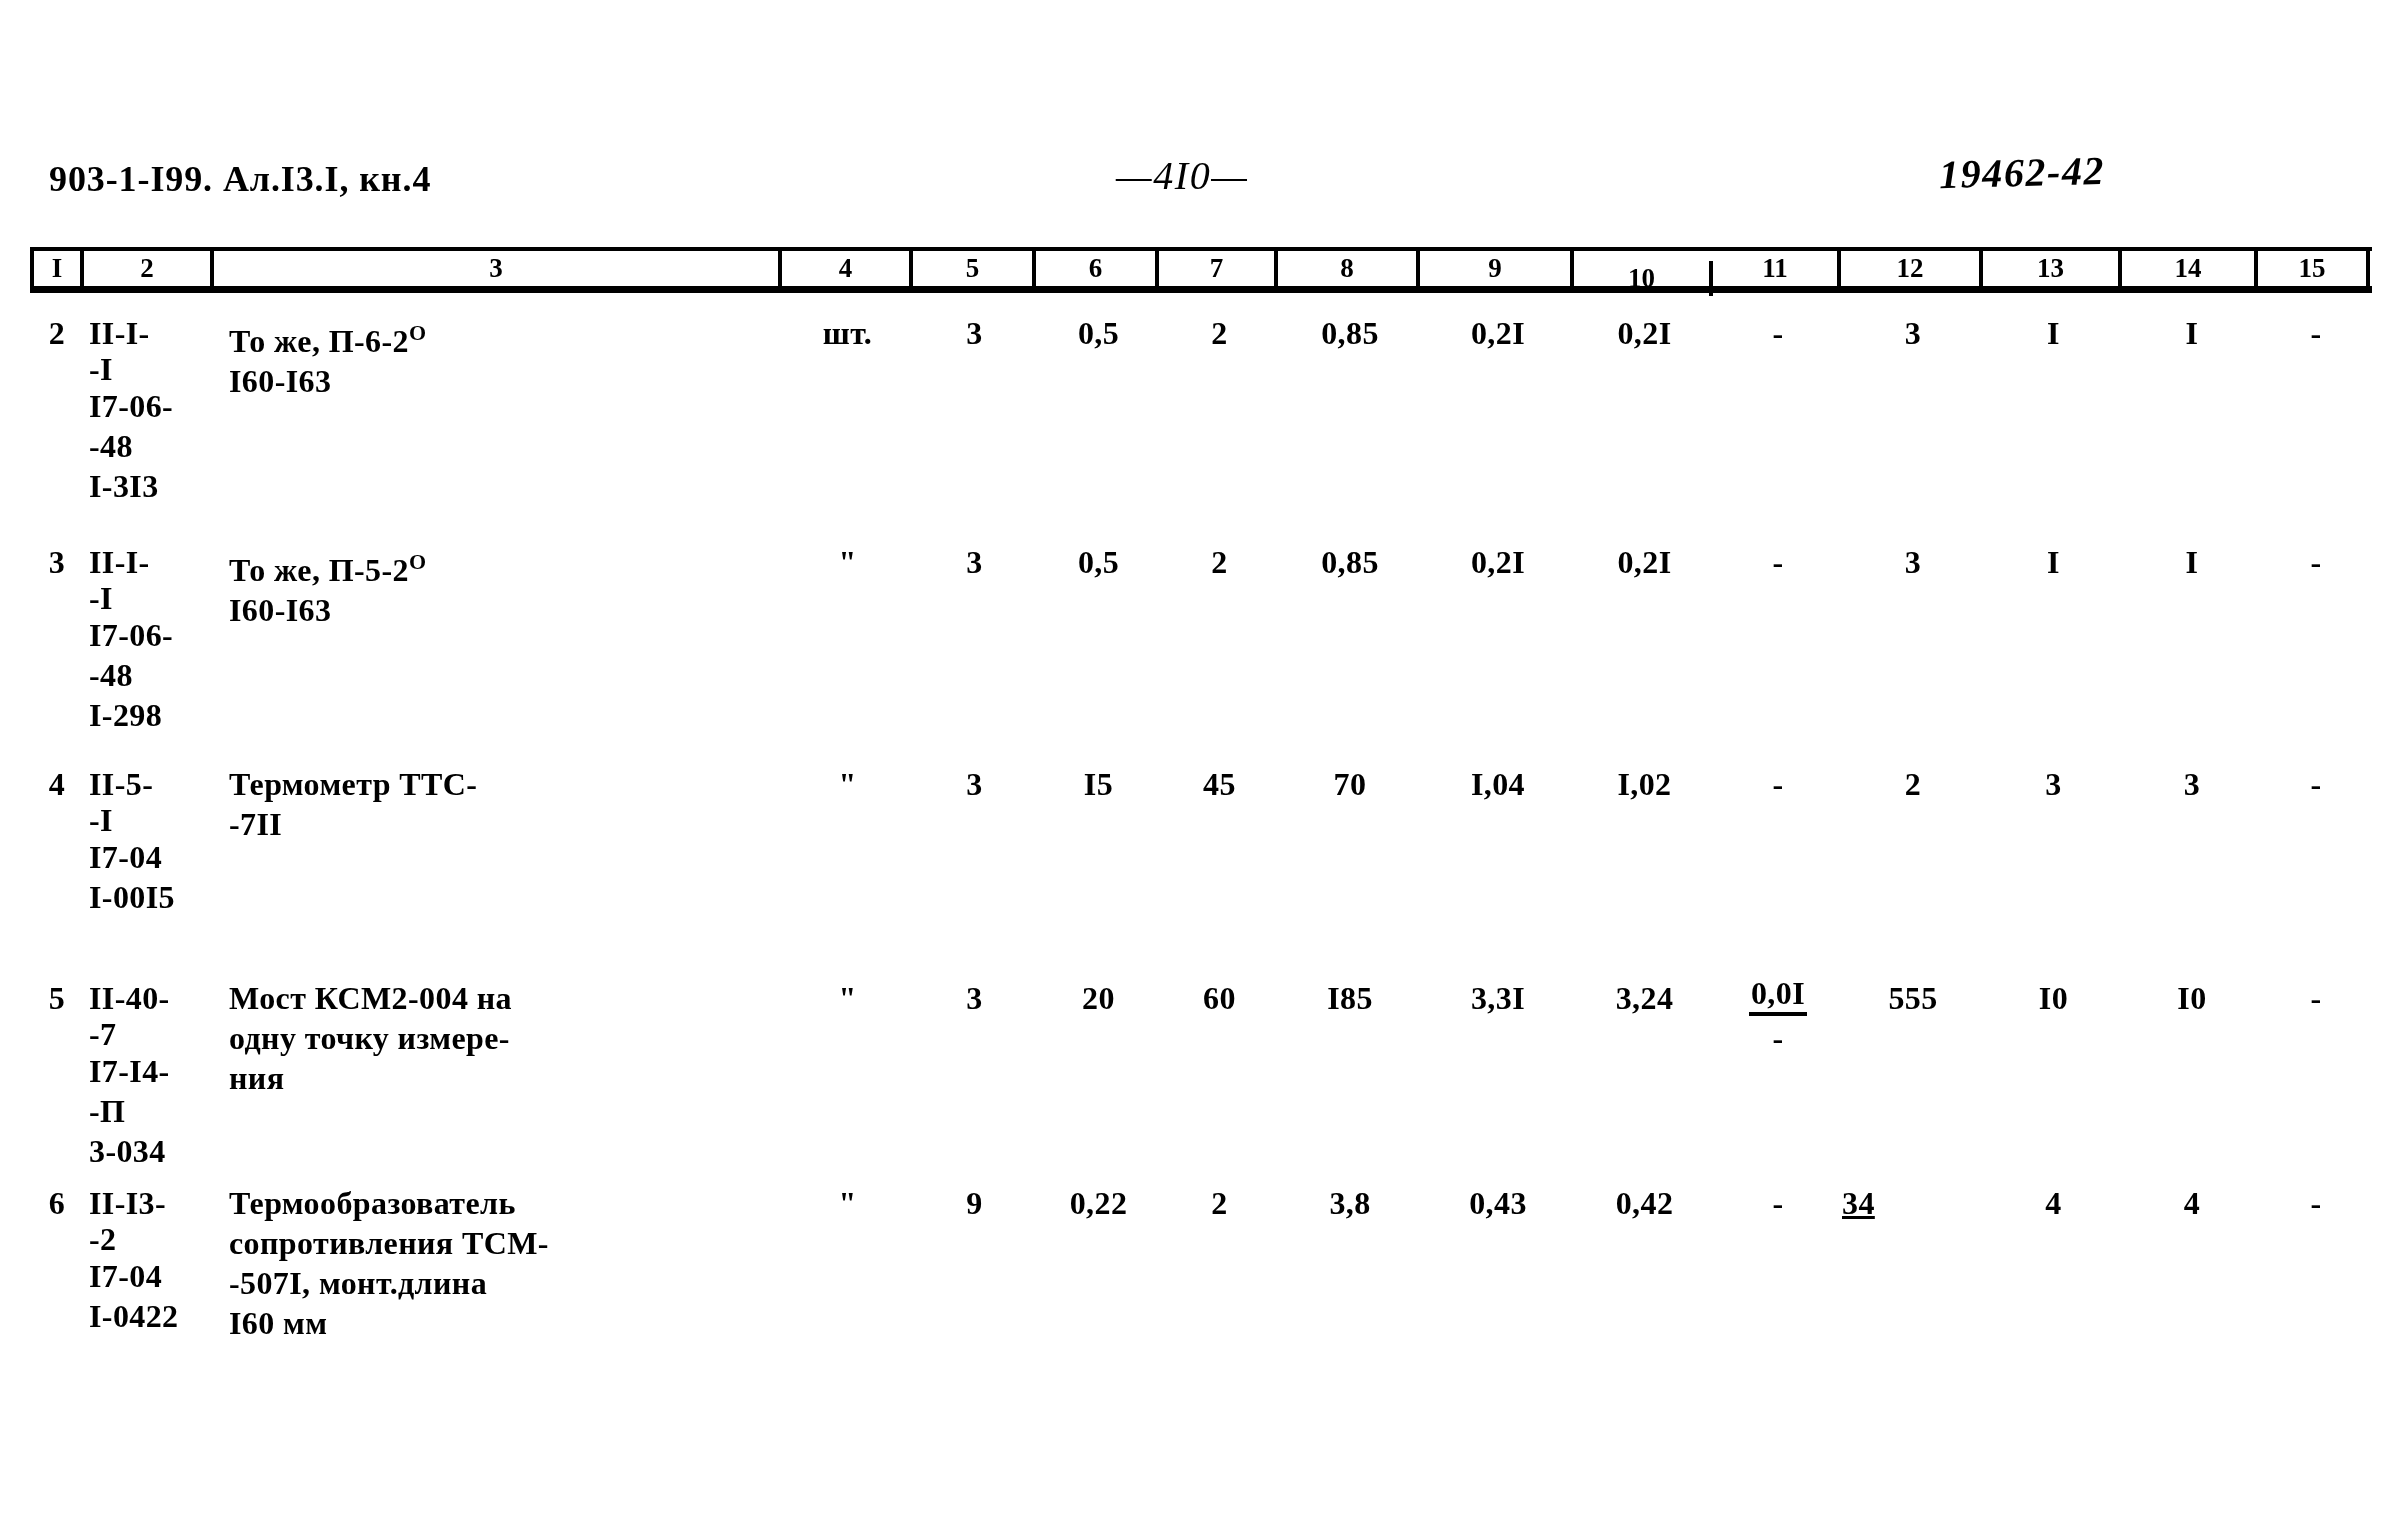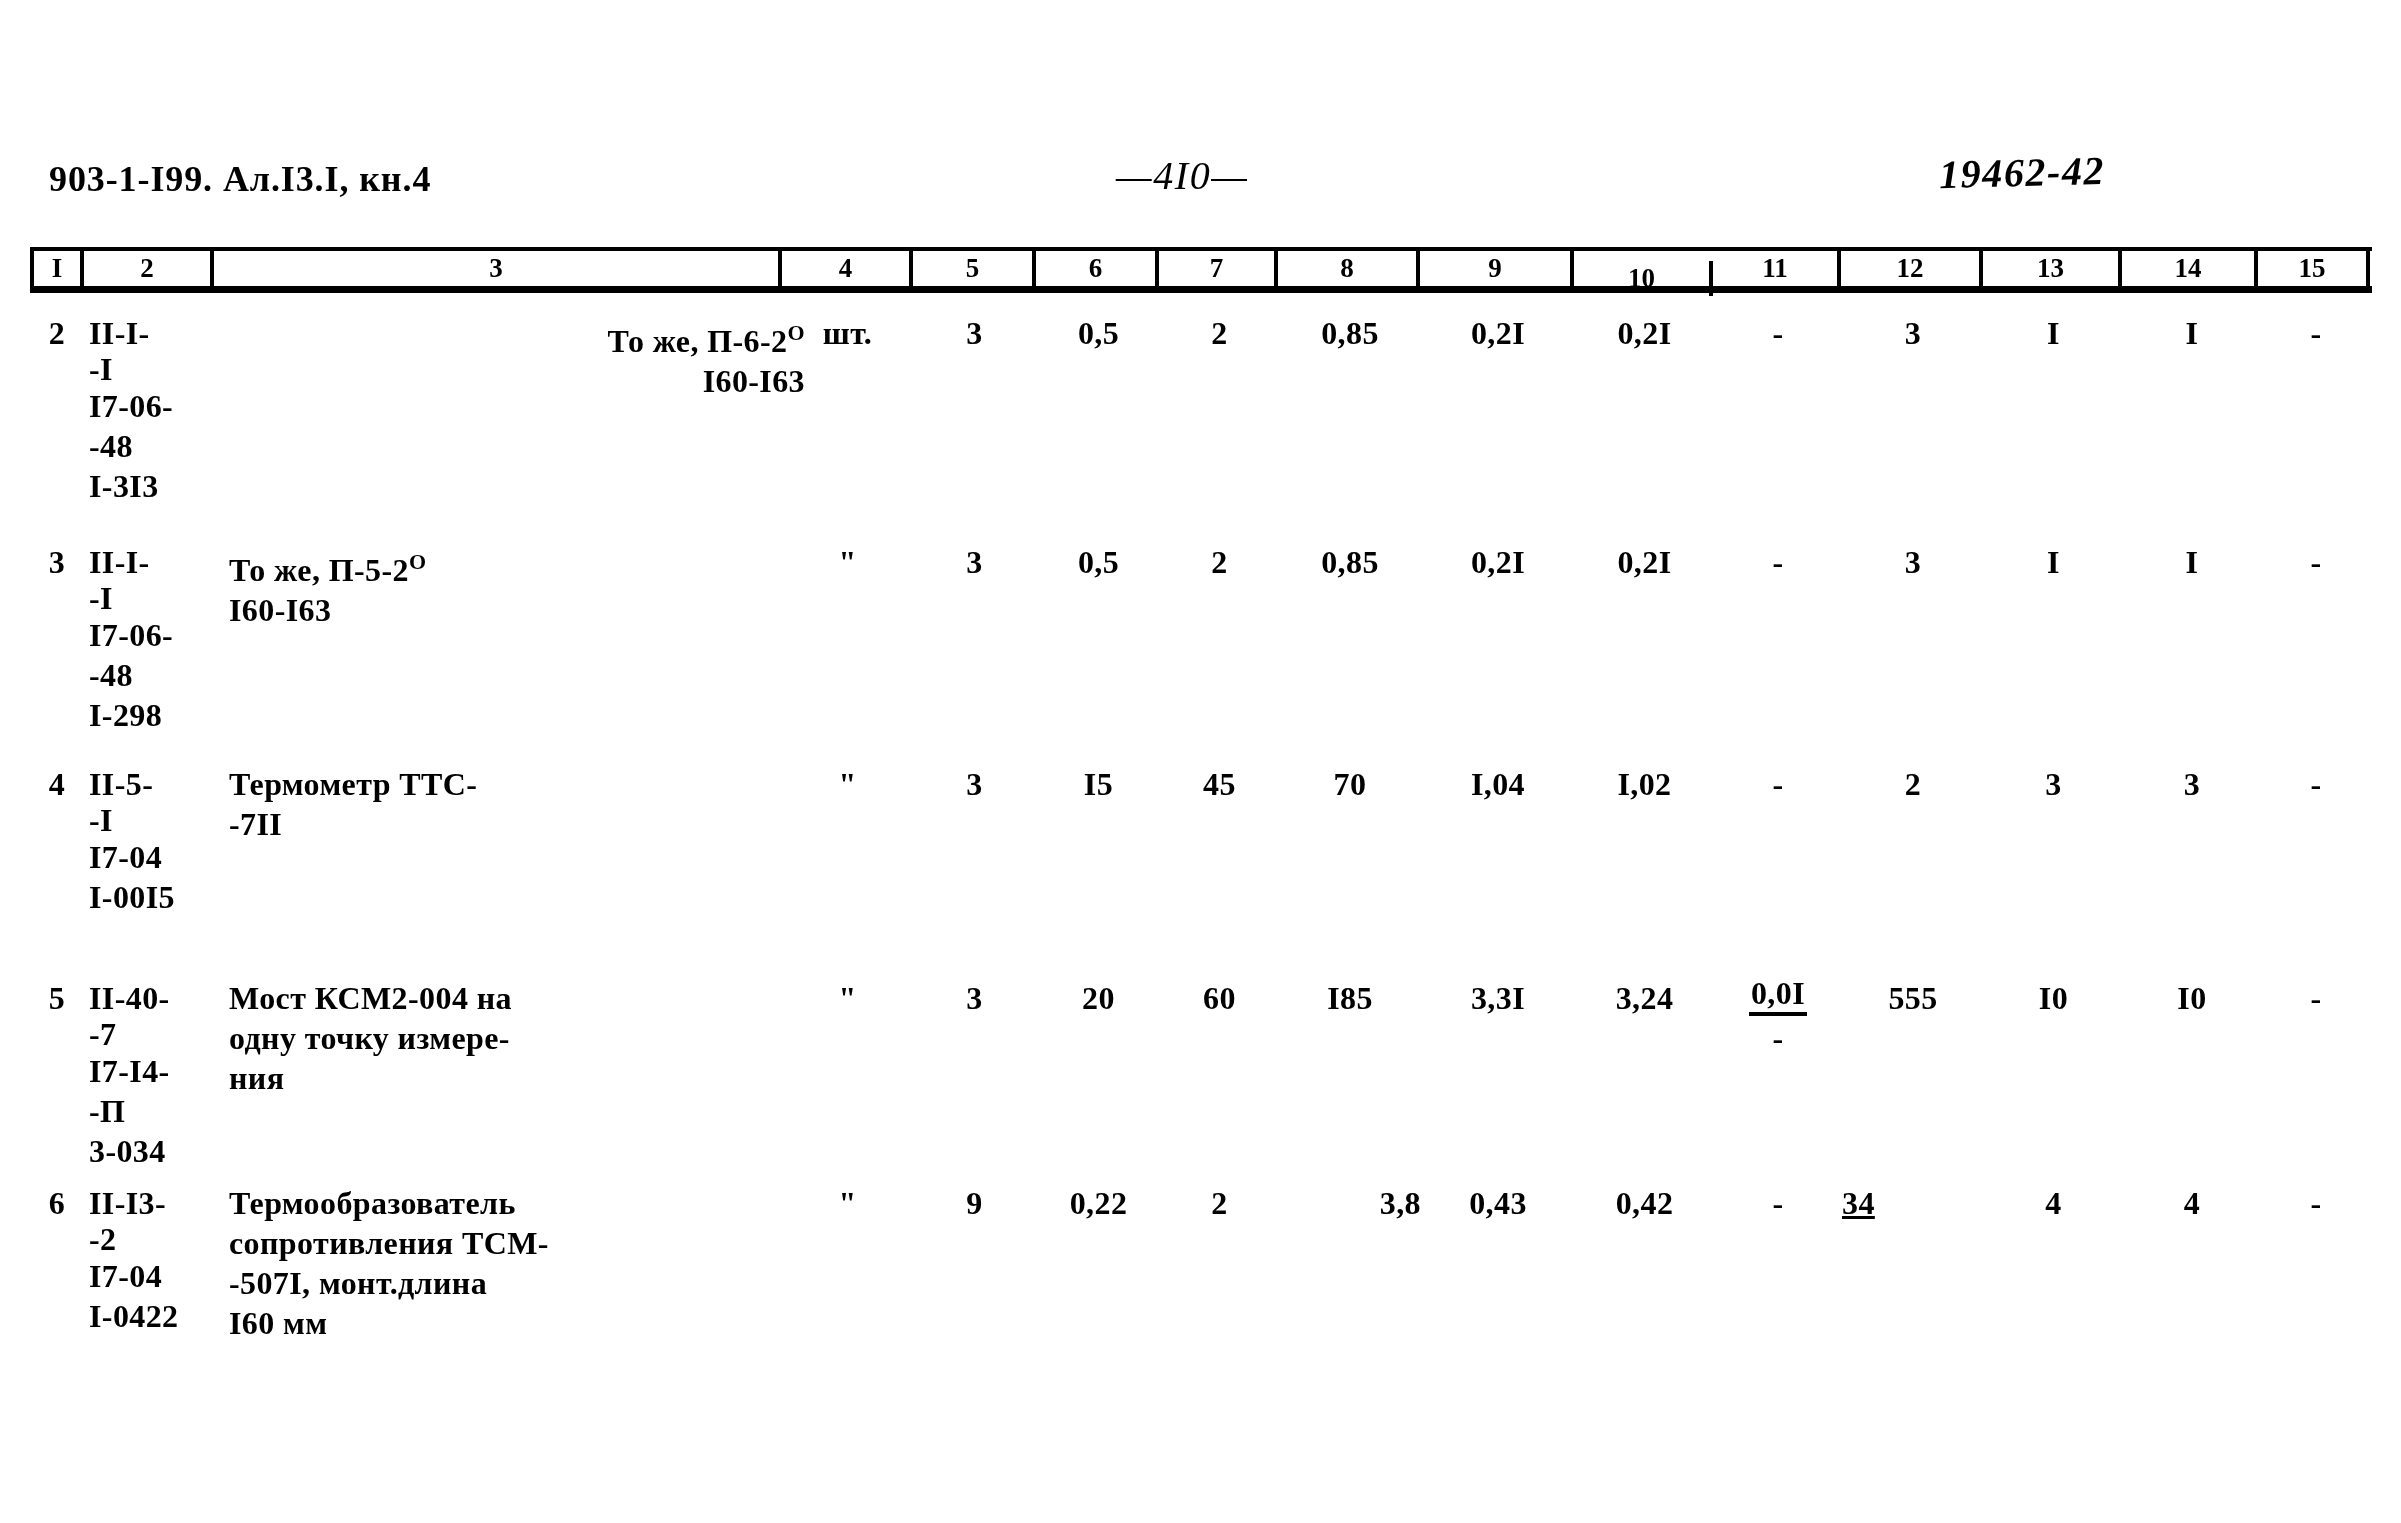--- a/index.html
+++ b/index.html
@@ -102,21 +102,21 @@
       <div class="colcell" style="width: 142px;">12</div>
       <div class="colcell" style="width: 139px;">13</div>
       <div class="colcell" style="width: 136px;">14</div>
       <div class="colcell" style="width: 112px;">15</div>
     </div>
 
   <div class="tbl" id="tbl">
       <div class="row" style="position: absolute; top: 0px; left: 0px;">
         <div class="cellbox txt " style="left: 30px; width: 54px; top: 0px; text-align: center;">2</div>
         <div class="cellbox txt lft" style="left: 89px; width: 161px; top: 0px;"><div style="line-height: 40px;">II-I-</div><div style="line-height: 33px;">-I</div><div style="line-height: 40px;">I7-06-</div><div style="line-height: 40px;">-48</div><div style="line-height: 40px;">I-3I3</div></div>
-        <div class="cellbox txt lft" style="left: 229px; width: 576px; top: 0px; text-align: right;"><div>То же, П-6-2<span class="sup">O</span></div><div>I60-I63</div></div>
+        <div class="cellbox txt lft" style="left: 229px; width: 576px; top: 0px;"><div>То же, П-6-2<span class="sup">O</span></div><div>I60-I63</div></div>
         <div class="cellbox txt " style="left: 782px; width: 131px; top: 0px; text-align: center;">шт.</div>
         <div class="cellbox txt " style="left: 913px; width: 123px; top: 0px; text-align: center;">3</div>
         <div class="cellbox txt " style="left: 1037px; width: 123px; top: 0px; text-align: center;">0,5</div>
         <div class="cellbox txt " style="left: 1160px; width: 119px; top: 0px; text-align: center;">2</div>
         <div class="cellbox txt " style="left: 1279px; width: 142px; top: 0px; text-align: center;">0,85</div>
         <div class="cellbox txt " style="left: 1421px; width: 154px; top: 0px; text-align: center;">0,2I</div>
         <div class="cellbox txt " style="left: 1575px; width: 139px; top: 0px; text-align: center;">0,2I</div>
         <div class="cellbox txt " style="left: 1714px; width: 128px; top: 0px; text-align: center;">-</div>
         <div class="cellbox txt " style="left: 1842px; width: 142px; top: 0px; text-align: center;">3</div>
         <div class="cellbox txt " style="left: 1984px; width: 139px; top: 0px; text-align: center;">I</div>
@@ -175,21 +175,21 @@
         <div class="cellbox txt " style="left: 2260px; width: 112px; top: 0px; text-align: center;">-</div>
       </div>
       <div class="row" style="position: absolute; top: 870px; left: 0px;">
         <div class="cellbox txt " style="left: 30px; width: 54px; top: 0px; text-align: center;">6</div>
         <div class="cellbox txt lft" style="left: 89px; width: 161px; top: 0px;"><div style="line-height: 40px;">II-I3-</div><div style="line-height: 33px;">-2</div><div style="line-height: 40px;">I7-04</div><div style="line-height: 40px;">I-0422</div></div>
         <div class="cellbox txt lft" style="left: 229px; width: 576px; top: 0px;"><div>Термообразователь</div><div>сопротивления ТСМ-</div><div>-507I, монт.длина</div><div>I60 мм</div></div>
         <div class="cellbox txt " style="left: 782px; width: 131px; top: 0px; text-align: center;">"</div>
         <div class="cellbox txt " style="left: 913px; width: 123px; top: 0px; text-align: center;">9</div>
         <div class="cellbox txt " style="left: 1037px; width: 123px; top: 0px; text-align: center;">0,22</div>
         <div class="cellbox txt " style="left: 1160px; width: 119px; top: 0px; text-align: center;">2</div>
-        <div class="cellbox txt " style="left: 1279px; width: 142px; top: 0px; text-align: right;">3,8</div>
+        <div class="cellbox txt " style="left: 1279px; width: 142px; top: 0px; text-align: center;">3,8</div>
         <div class="cellbox txt " style="left: 1421px; width: 154px; top: 0px; text-align: center;">0,43</div>
         <div class="cellbox txt " style="left: 1575px; width: 139px; top: 0px; text-align: center;">0,42</div>
         <div class="cellbox txt " style="left: 1714px; width: 128px; top: 0px; text-align: center;">-</div>
         <div class="cellbox txt " style="left: 1842px; width: 142px; top: 0px; text-align: left; text-decoration: underline;">34</div>
         <div class="cellbox txt " style="left: 1984px; width: 139px; top: 0px; text-align: center;">4</div>
         <div class="cellbox txt " style="left: 2124px; width: 136px; top: 0px; text-align: center;">4</div>
         <div class="cellbox txt " style="left: 2260px; width: 112px; top: 0px; text-align: center;">-</div>
       </div>
     </div>
 

